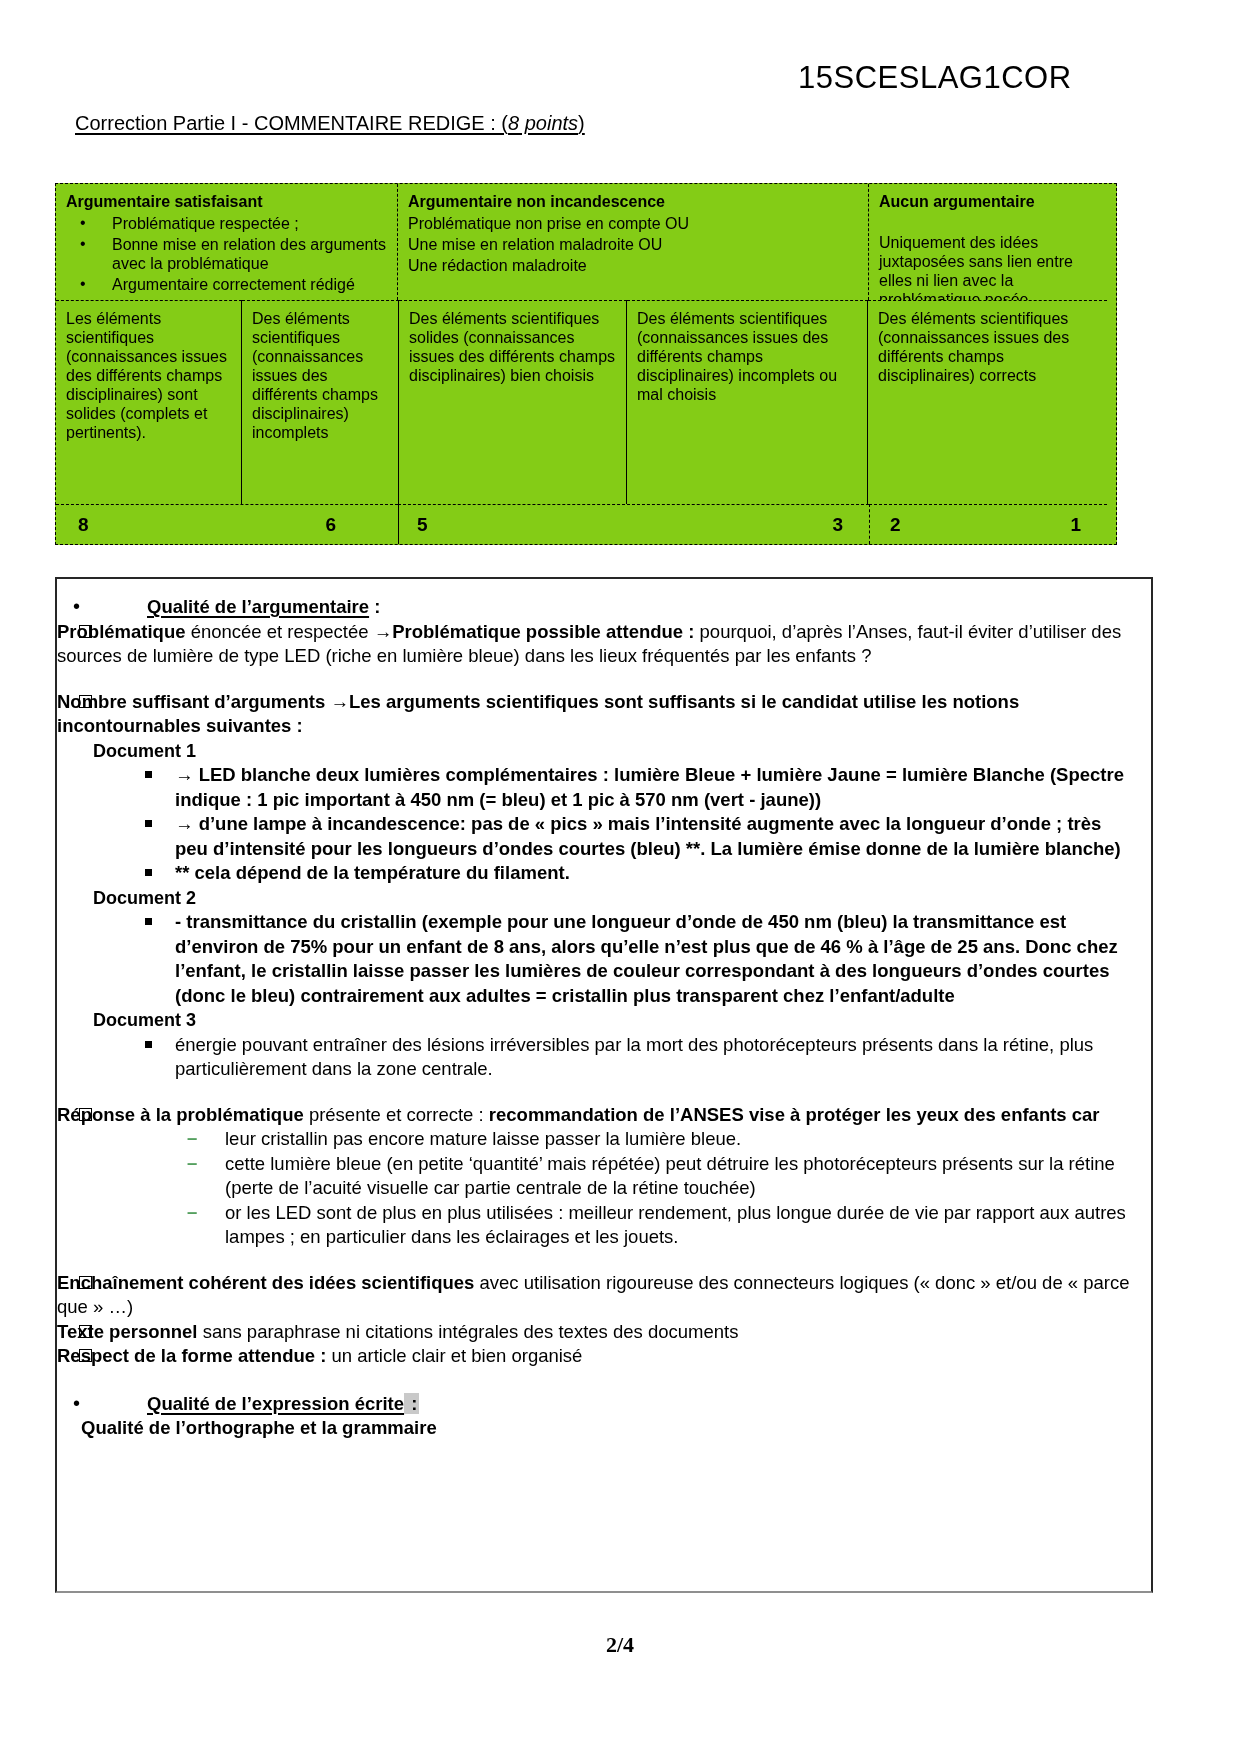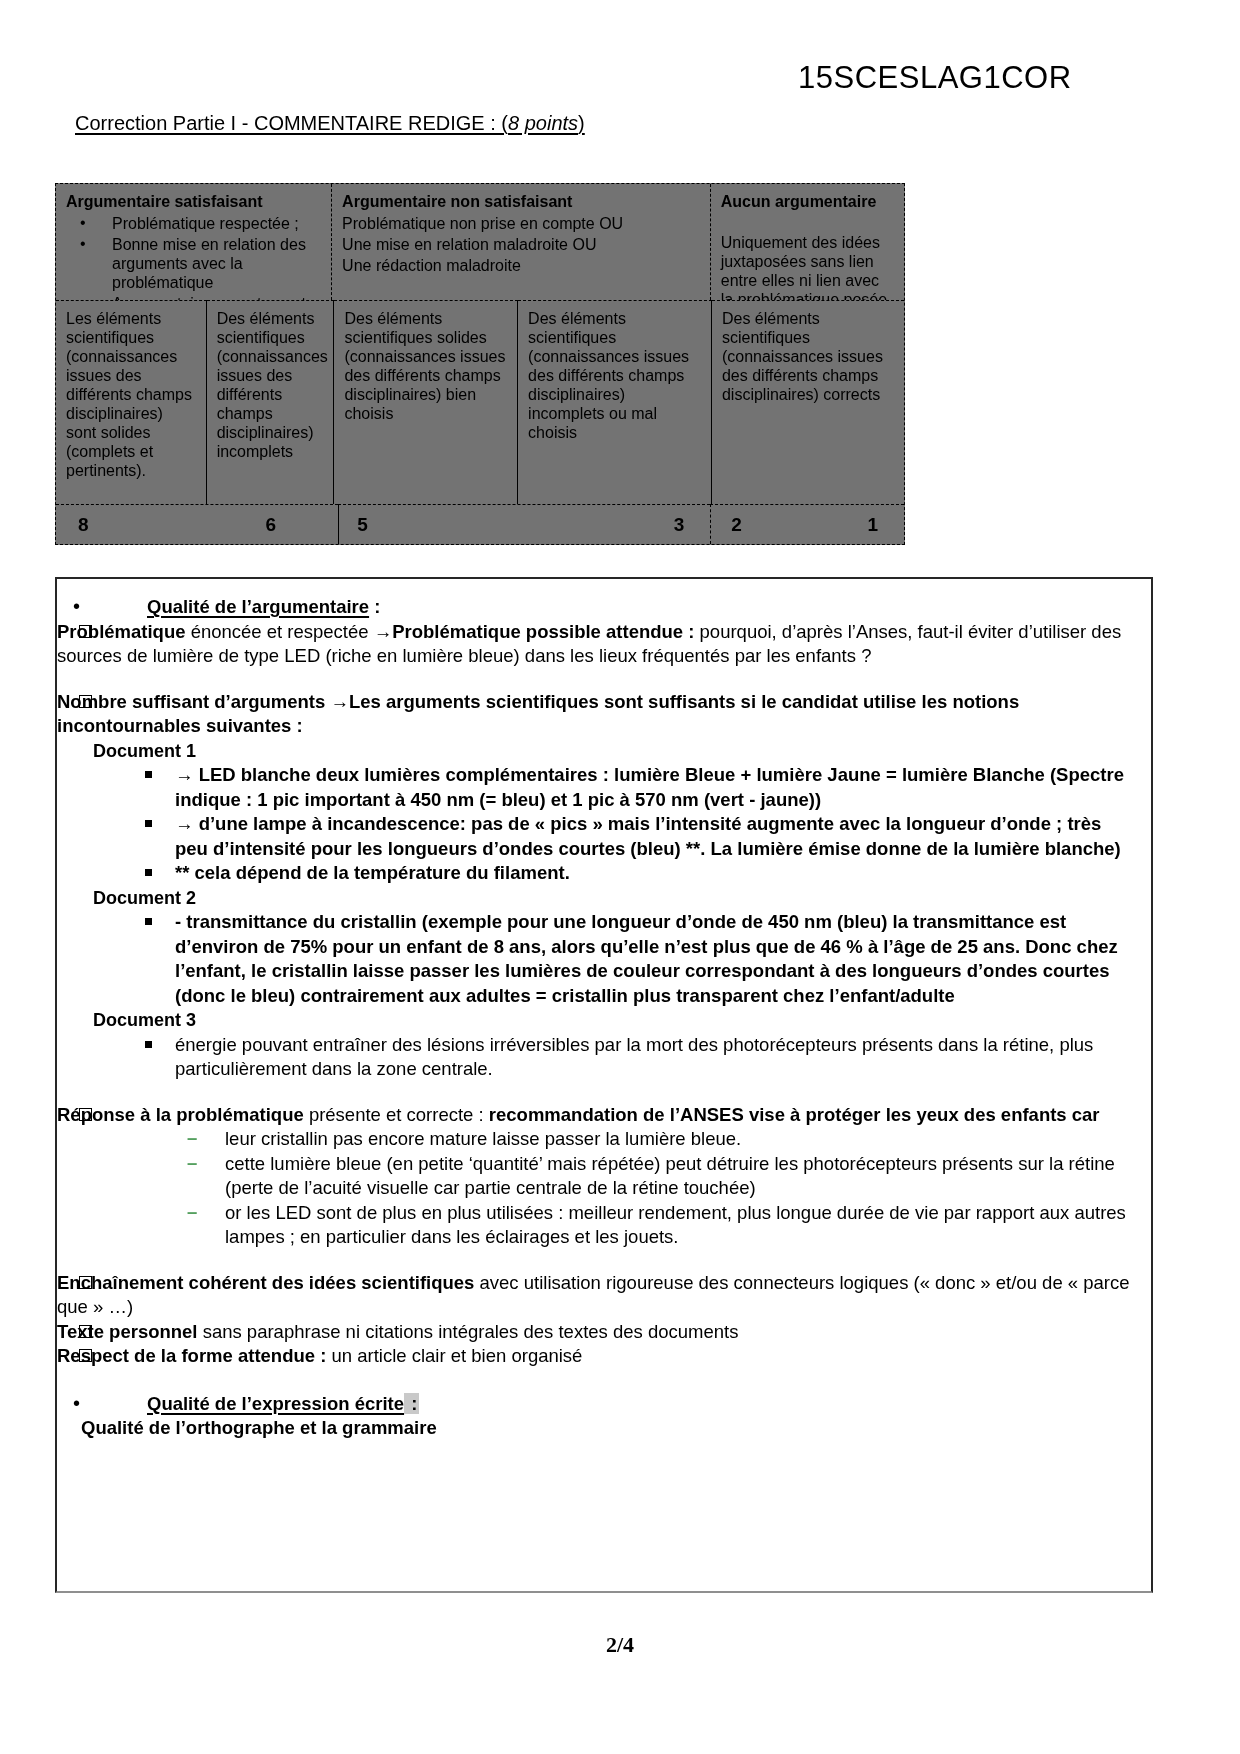--- a/index.html
+++ b/index.html
@@ -5,21 +5,21 @@
   html,body{margin:0;padding:0;background:#ffffff;}
   body{width:1240px;height:1754px;position:relative;font-family:"Liberation Sans",sans-serif;color:#000;}
 
   .doc-code{position:absolute;top:60px;left:798px;font-size:31px;letter-spacing:.5px;}
 
   .doc-title{position:absolute;top:112px;left:75px;font-size:20px;font-weight:normal;
     text-decoration:underline;text-decoration-thickness:2px;text-underline-offset:3px;}
   .doc-title .pts{font-style:italic;}
 
   
-  .rubric{position:absolute;left:55px;top:183px;width:850px;border:1px dashed #000;box-sizing:border-box;background:#737373;}
+  .rubric{position:absolute;left:55px;top:183px;width:1062px;border:1px dashed #000;box-sizing:border-box;background:#84cc16;}
   .trow{display:flex;}
   .c{box-sizing:border-box;font-size:16px;line-height:19px;}
   .r1 .c{height:116px;border-right:1px dashed #000;padding:8px 10px 6px 10px;overflow:hidden;}
   .r1 .c:last-child{border-right:none;}
   .r2 .c{height:204px;border-top:1px dashed #000;border-right:1px solid #000;padding:8px 10px;overflow:hidden;}
   .r2 .c:last-child{border-right:none;}
   .r3 .c{height:40px;border-top:1px dashed #000;display:flex;justify-content:space-between;align-items:center;font-weight:bold;font-size:19px;}
   .r3 .c.sep-solid{border-left:1px solid #000;}
   .r3 .c.sep-dash{border-left:1px dashed #000;}
   .cell-head{font-weight:bold;margin-bottom:3px;}
@@ -59,21 +59,21 @@
 
 <div class="rubric">
   <div class="trow r1" id="row1">
       <div class="c" style="width: 342px;">
         <div class="cell-head">Argumentaire satisfaisant</div>
         <div class="tb"><span class="mk">•</span><span>Problématique respectée ;</span></div>
         <div class="tb"><span class="mk">•</span><span>Bonne mise en relation des arguments avec la problématique</span></div>
         <div class="tb"><span class="mk">•</span><span>Argumentaire correctement rédigé</span></div>
       </div>
       <div class="c" style="width: 471px;">
-        <div class="cell-head">Argumentaire non satisfaisant</div>
+        <div class="cell-head">Argumentaire non incandescence</div>
         <div class="cline">Problématique non prise en compte OU</div>
         <div class="cline">Une mise en relation maladroite OU</div>
         <div class="cline">Une rédaction maladroite</div>
       </div>
       <div class="c" style="width: 238px;">
         <div class="cell-head">Aucun argumentaire</div>
         <div class="cgap"></div>
         <div class="cline">Uniquement des idées juxtaposées sans lien entre elles ni lien avec la problématique posée</div>
       </div>
     </div>

